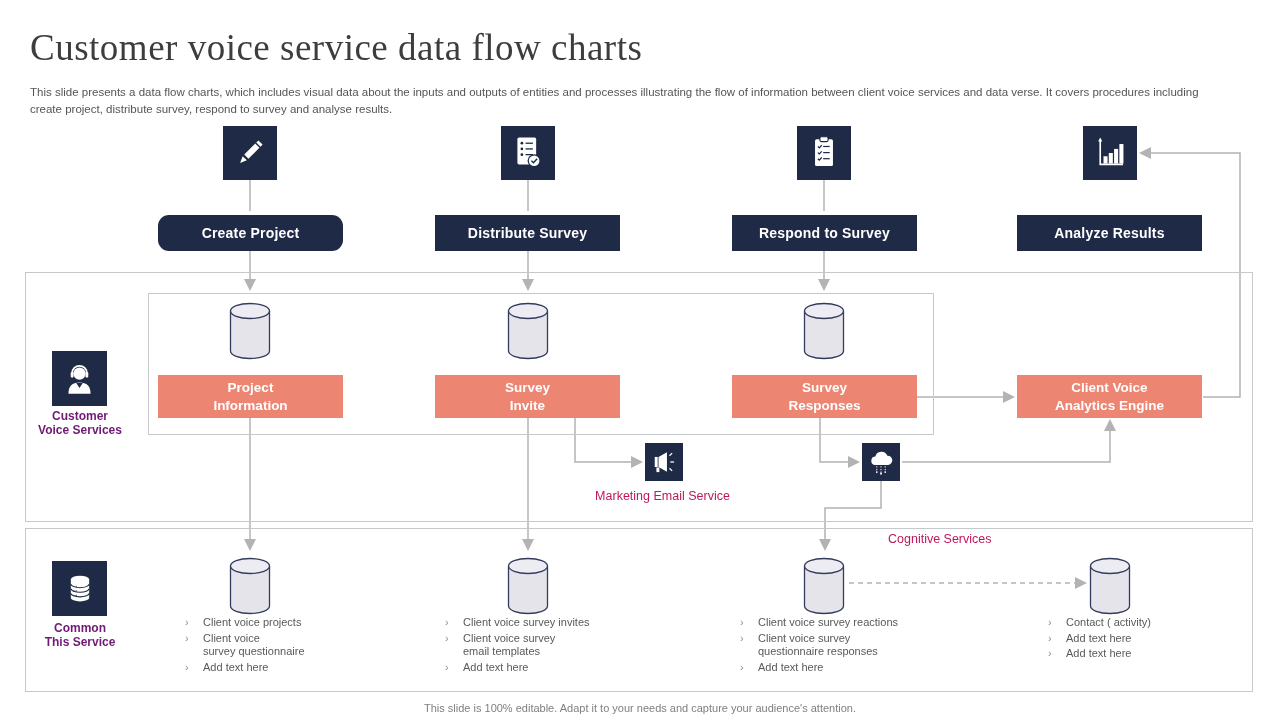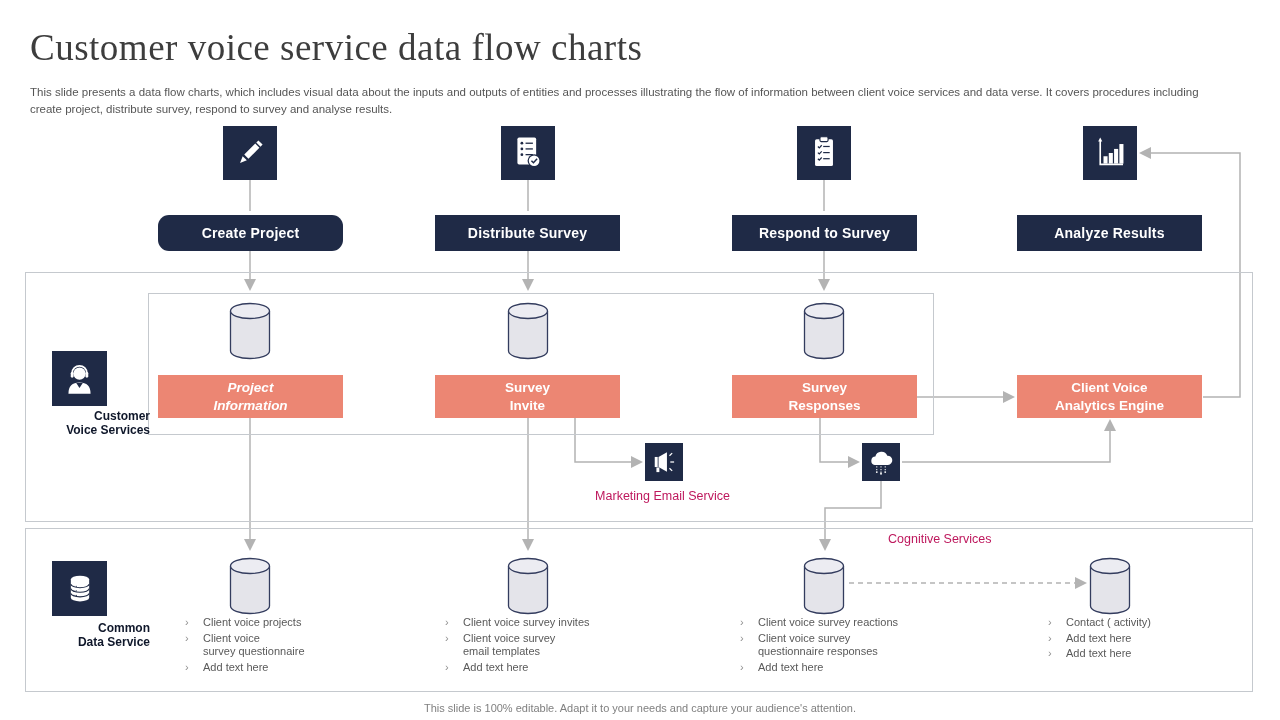--- a/index.html
+++ b/index.html
@@ -33,22 +33,22 @@
   .bigbox{position:absolute;border:1px solid #c5c9ce;background:transparent;}
   .proc-box{
     position:absolute;top:375px;width:185px;height:43px;background:#ec8673;
     color:#ffffff;font-weight:700;font-size:13.5px;line-height:1.3;text-align:center;
     display:flex;align-items:center;justify-content:center;
   }
   .pre{white-space:pre-line;}
   .lane-icon{position:absolute;width:55px;height:55px;background:#1f2a46;
     display:flex;align-items:center;justify-content:center;}
   .lane-label{
-    position:absolute;width:140px;text-align:right;font-size:12px;font-weight:700;
-    color:#0f172a;line-height:1.2;
+    position:absolute;width:140px;text-align:center;font-size:12px;font-weight:700;
+    color:#701a75;line-height:1.2;
   }
   .cyl{position:absolute;width:42px;height:58px;}
   .svc-label{position:absolute;font-size:12.5px;color:#be185d;}
   .blist{position:absolute;font-size:11px;color:#595959;line-height:13.5px;}
   .brow{display:flex;margin-bottom:2px;}
   .brow .bullet{width:18px;flex:0 0 18px;color:#8f8f8f;font-size:11px;}
   .icon-svg{display:block;}
 </style>
 </head>
 <body>
@@ -177,21 +177,21 @@
       <ellipse cx="21" cy="9" rx="19.5" ry="7.5" fill="#ececf2" stroke="#333c5e" stroke-width="1.3"></ellipse>
     </svg>
   </div>
   <div class="cyl" style="left:803px;top:302px;">
     <svg width="42" height="58" viewBox="0 0 42 58">
       <path d="M1.5 9 V49 A19.5 7.5 0 0 0 40.5 49 V9" fill="#e4e4ea" stroke="#333c5e" stroke-width="1.3"></path>
       <ellipse cx="21" cy="9" rx="19.5" ry="7.5" fill="#ececf2" stroke="#333c5e" stroke-width="1.3"></ellipse>
     </svg>
   </div>
 
-  <div class="proc-box" style="left:158px;font-style:italic;">
+  <div class="proc-box" style="left:158px;">
       <span class="pre">Project
 Information</span>
     </div>
   <div class="proc-box" style="left:435px;">
       <span class="pre">Survey
 Invite</span>
     </div>
   <div class="proc-box" style="left:732px;">
       <span class="pre">Survey
 Responses</span>
@@ -243,21 +243,21 @@
         <circle cx="19.5" cy="24" r="0.9"></circle>
           <circle cx="22.5" cy="24" r="0.9"></circle>
         <circle cx="19.5" cy="30" r="0.9"></circle>
           <circle cx="22.5" cy="30" r="0.9"></circle>
         <circle cx="19.5" cy="36" r="0.9"></circle>
           <circle cx="22.5" cy="36" r="0.9"></circle>
       </g>
     </svg>
   </div>
   <div class="lane-label pre" style="left:10px;top:621px;">Common
-Data Service</div>
+This Service</div>
 
   <div class="cyl" style="left:229px;top:557px;">
     <svg width="42" height="58" viewBox="0 0 42 58">
       <path d="M1.5 9 V49 A19.5 7.5 0 0 0 40.5 49 V9" fill="#e4e4ea" stroke="#333c5e" stroke-width="1.3"></path>
       <ellipse cx="21" cy="9" rx="19.5" ry="7.5" fill="#ececf2" stroke="#333c5e" stroke-width="1.3"></ellipse>
     </svg>
   </div>
   <div class="cyl" style="left:507px;top:557px;">
     <svg width="42" height="58" viewBox="0 0 42 58">
       <path d="M1.5 9 V49 A19.5 7.5 0 0 0 40.5 49 V9" fill="#e4e4ea" stroke="#333c5e" stroke-width="1.3"></path>

